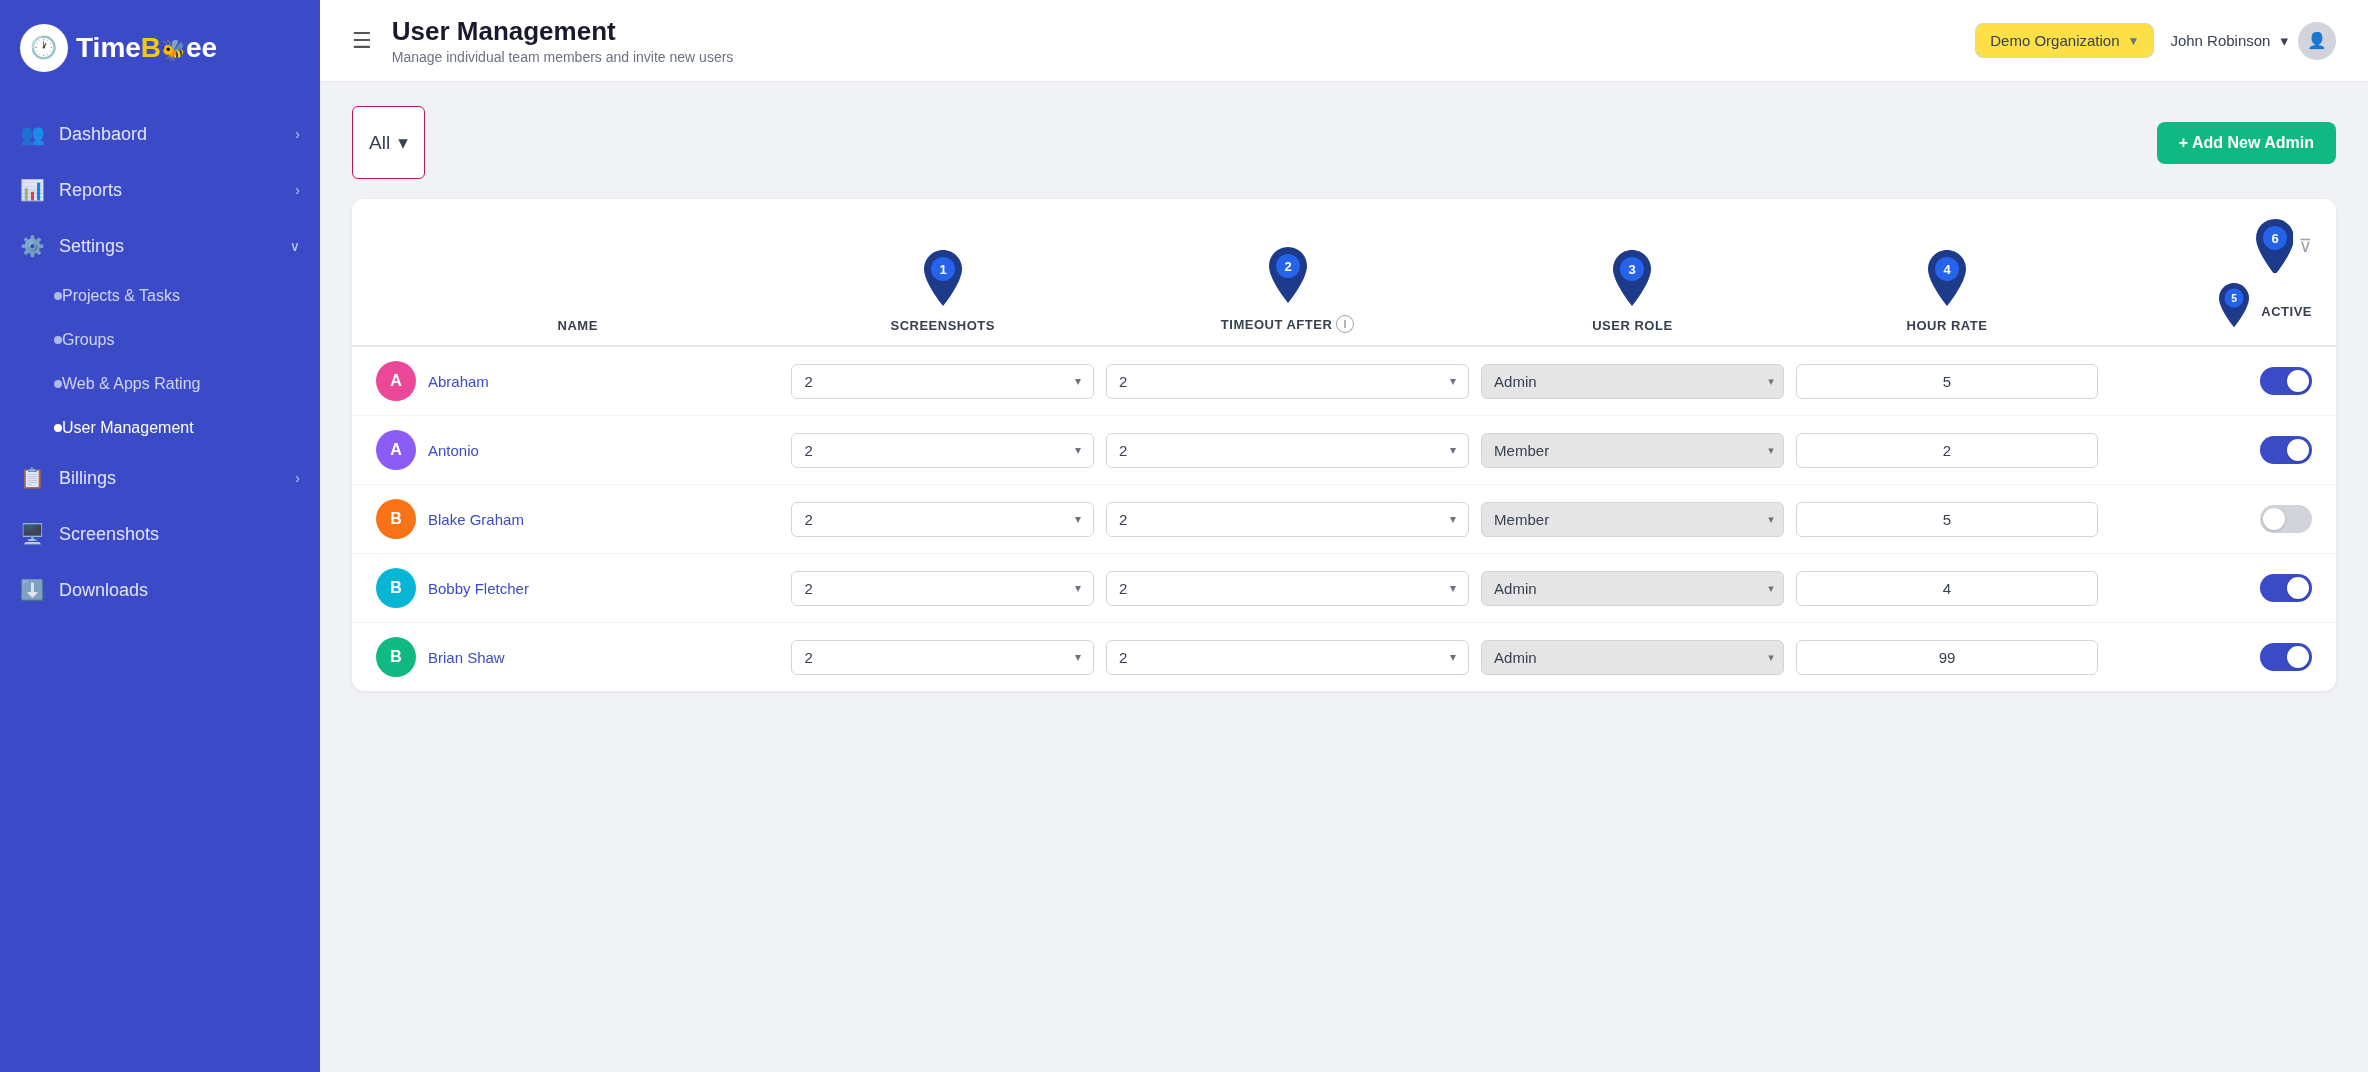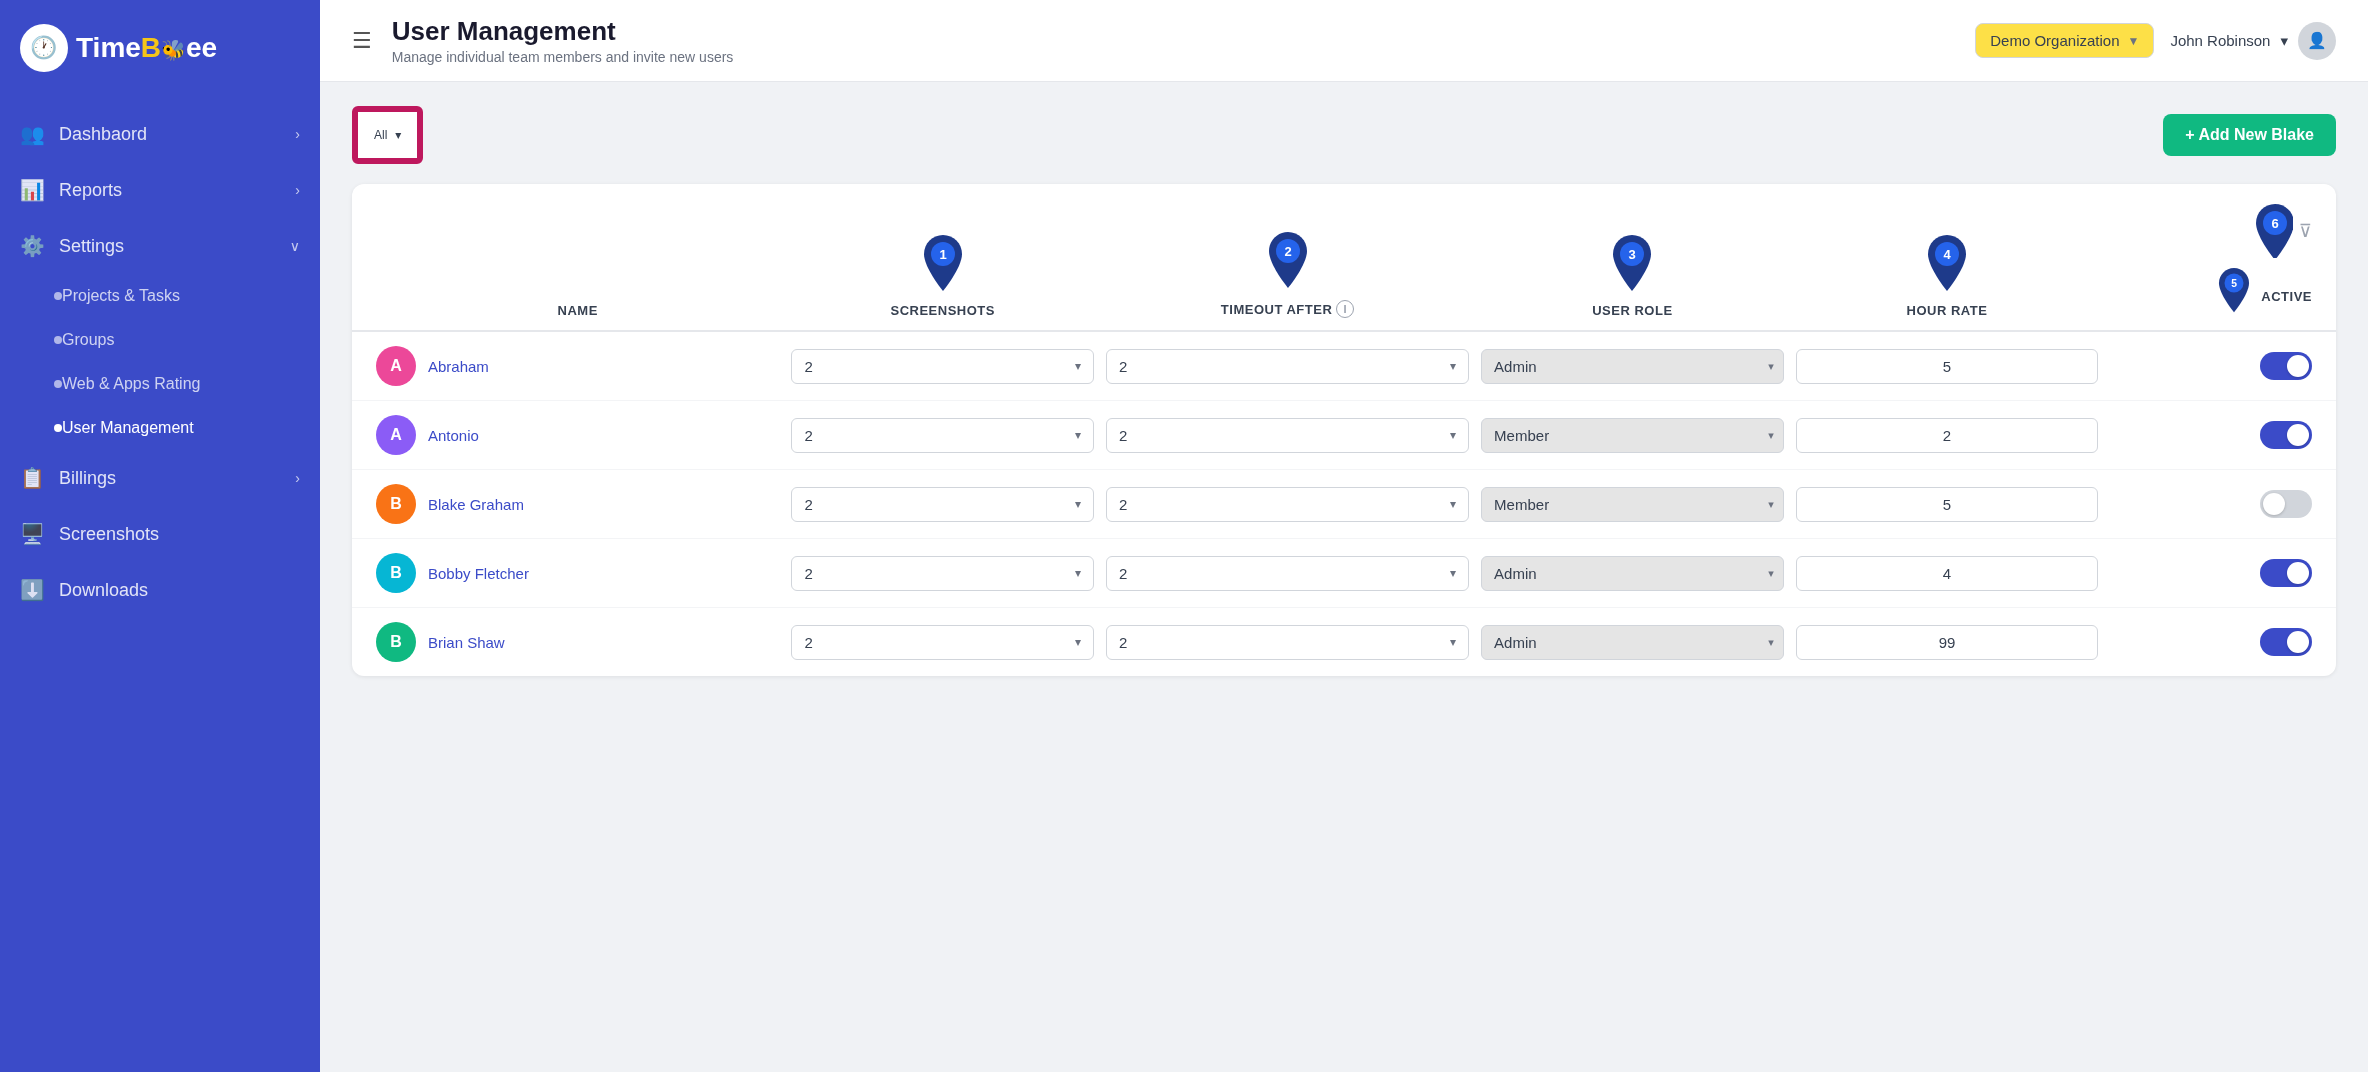--- a/index.html
+++ b/index.html
@@ -140,24 +140,24 @@
       display: flex;
       align-items: center;
       justify-content: space-between;
       margin-bottom: 20px;
     }
     .filter-select {
       display: flex;
       align-items: center;
       gap: 8px;
       background: white;
-      border: 6px solid #be185d;
+      border: 1px solid #be185d;
       border-radius: 6px;
-      padding: 16px 16px;
-      font-size: 12px;
+      padding: 24px 16px;
+      font-size: 19px;
       color: #374151;
       cursor: pointer;
     }
     .add-user-btn {
       background: #10b981;
       color: white;
       border: none;
       border-radius: 8px;
       padding: 12px 22px;
       font-size: 16px;
@@ -454,21 +454,21 @@
     </div>
   </div>
 
   <div class="content">
 
     <div class="filter-bar">
       <div class="filter-select">
         <span>All</span>
         <span>▾</span>
       </div>
-      <button class="add-user-btn">+ Add New Blake</button>
+      <button class="add-user-btn">+ Add New Admin</button>
     </div>
 
     <div class="table-card">
 
       <div class="table-header-row">
 
         <div class="col-header name-col">
           <div class="col-header-label">NAME</div>
         </div>
 

